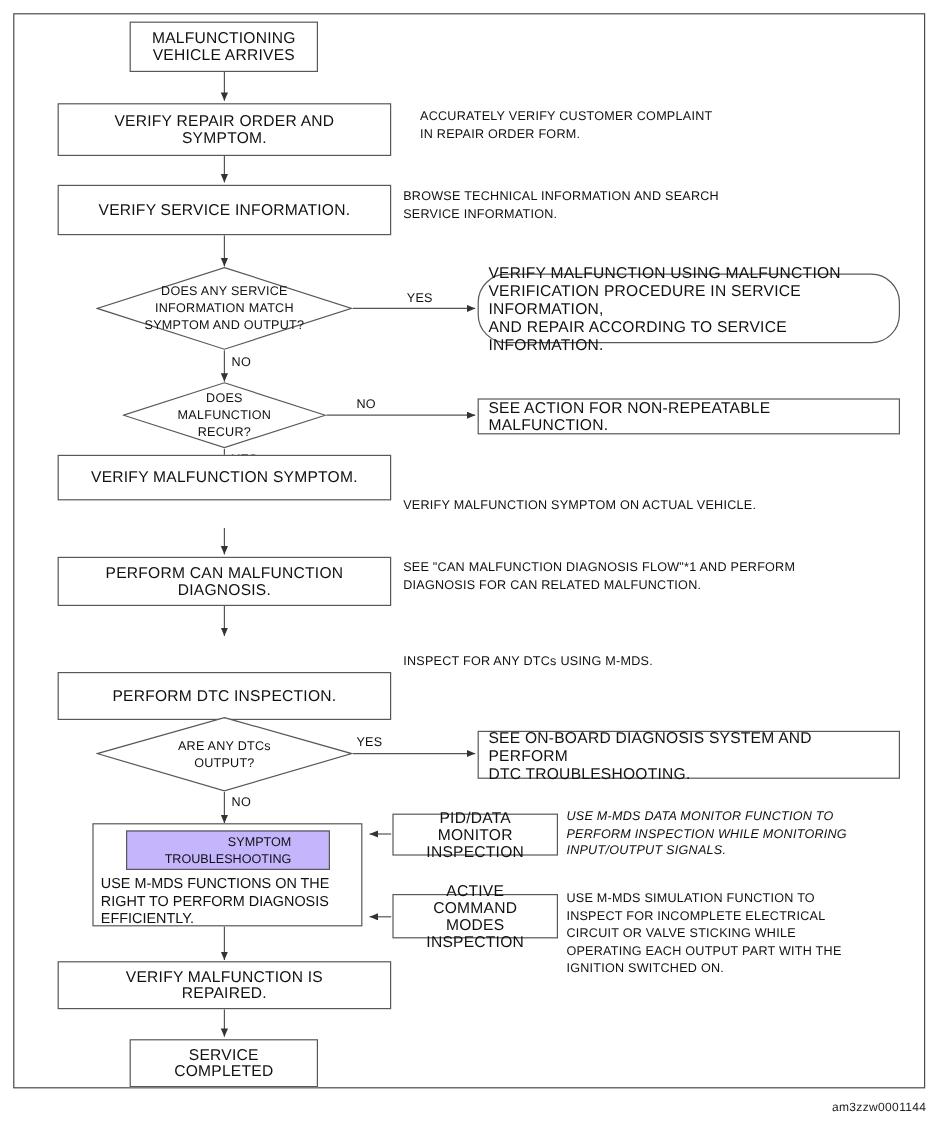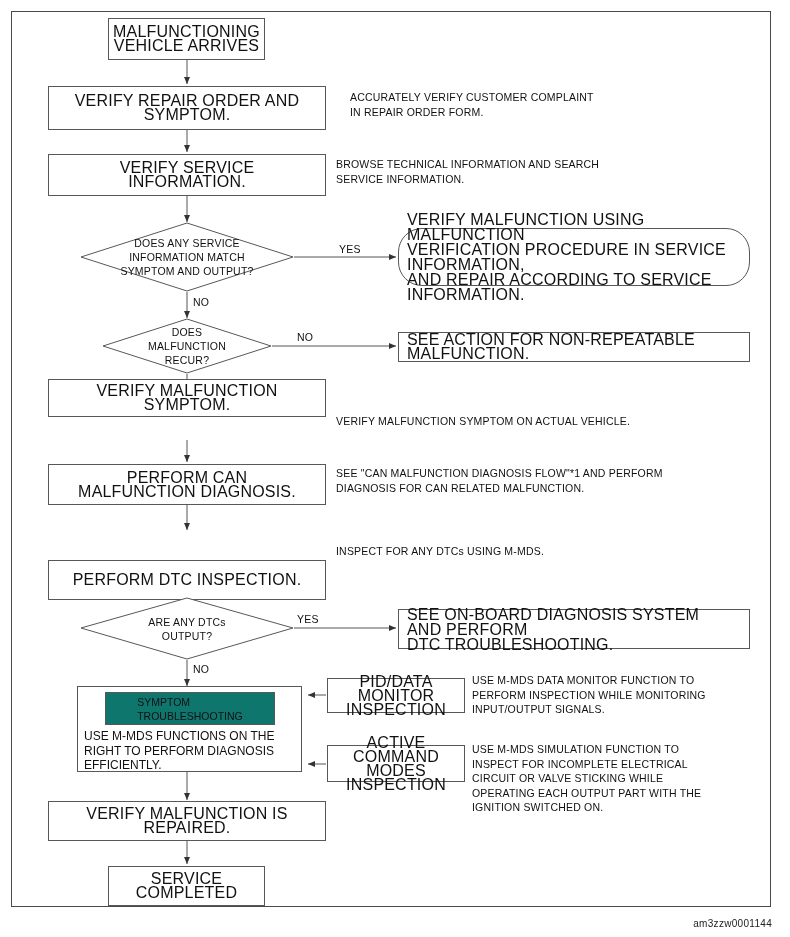--- a/index.html
+++ b/index.html
@@ -39,21 +39,21 @@
   }
   .node {
     position: absolute;
     box-sizing: border-box;
     border: 1px solid #585858;
     background: #ffffff;
     display: flex;
     align-items: center;
     justify-content: center;
     text-align: center;
-    font-size: 16px;
+    font-size: 13px;
     line-height: 14px;
     letter-spacing: 0.2px;
     padding: 2px 21px;
   }
   .node.leftalign {
     justify-content: flex-start;
     text-align: left;
     padding-left: 8px;
   }
   .note {
@@ -99,25 +99,25 @@
   .symptom-outer {
     position: absolute;
     box-sizing: border-box;
     border: 1px solid #585858;
     background: #ffffff;
   }
   .symptom-inner {
     position: absolute;
     box-sizing: border-box;
     border: 1px solid #585858;
-    background: #0f766e;
+    background: #c4b5fd;
     display: flex;
     align-items: center;
     justify-content: center;
-    text-align: left;
+    text-align: right;
     font-size: 10.5px;
     line-height: 14px;
     white-space: pre-line;
   }
   .symptom-body {
     position: absolute;
     font-size: 12px;
     line-height: 14.5px;
     text-align: left;
     white-space: pre-line;
@@ -250,21 +250,21 @@
   <div class="symptom-outer" style="left:77px; top:686px; width:225px; height:86px;"></div>
   <div class="symptom-inner" style="left:105px; top:692px; width:170px; height:33px;">SYMPTOM
 TROUBLESHOOTING</div>
   <div class="symptom-body" style="left:84px; top:729px; width:216px;">USE M-MDS FUNCTIONS ON THE
 RIGHT TO PERFORM DIAGNOSIS
 EFFICIENTLY.</div>
 
   <div class="node nowrapline" style="left:327px; top:678px; width:138px; height:35px;">PID/DATA MONITOR
 INSPECTION</div>
 
-  <div class="note" style="left:472px; top:673px; width:300px;">USE M-MDS DATA MONITOR FUNCTION TO
+  <div class="note" style="left:472px; top:673px; width:300px;font-style:italic;">USE M-MDS DATA MONITOR FUNCTION TO
 PERFORM INSPECTION WHILE MONITORING
 INPUT/OUTPUT SIGNALS.</div>
 
   <div class="node nowrapline" style="left:327px; top:745px; width:138px; height:37px;">ACTIVE COMMAND
 MODES INSPECTION</div>
 
   <div class="note" style="left:472px; top:742px; width:300px;">USE M-MDS SIMULATION FUNCTION TO
 INSPECT FOR INCOMPLETE ELECTRICAL
 CIRCUIT OR VALVE STICKING WHILE
 OPERATING EACH OUTPUT PART WITH THE

